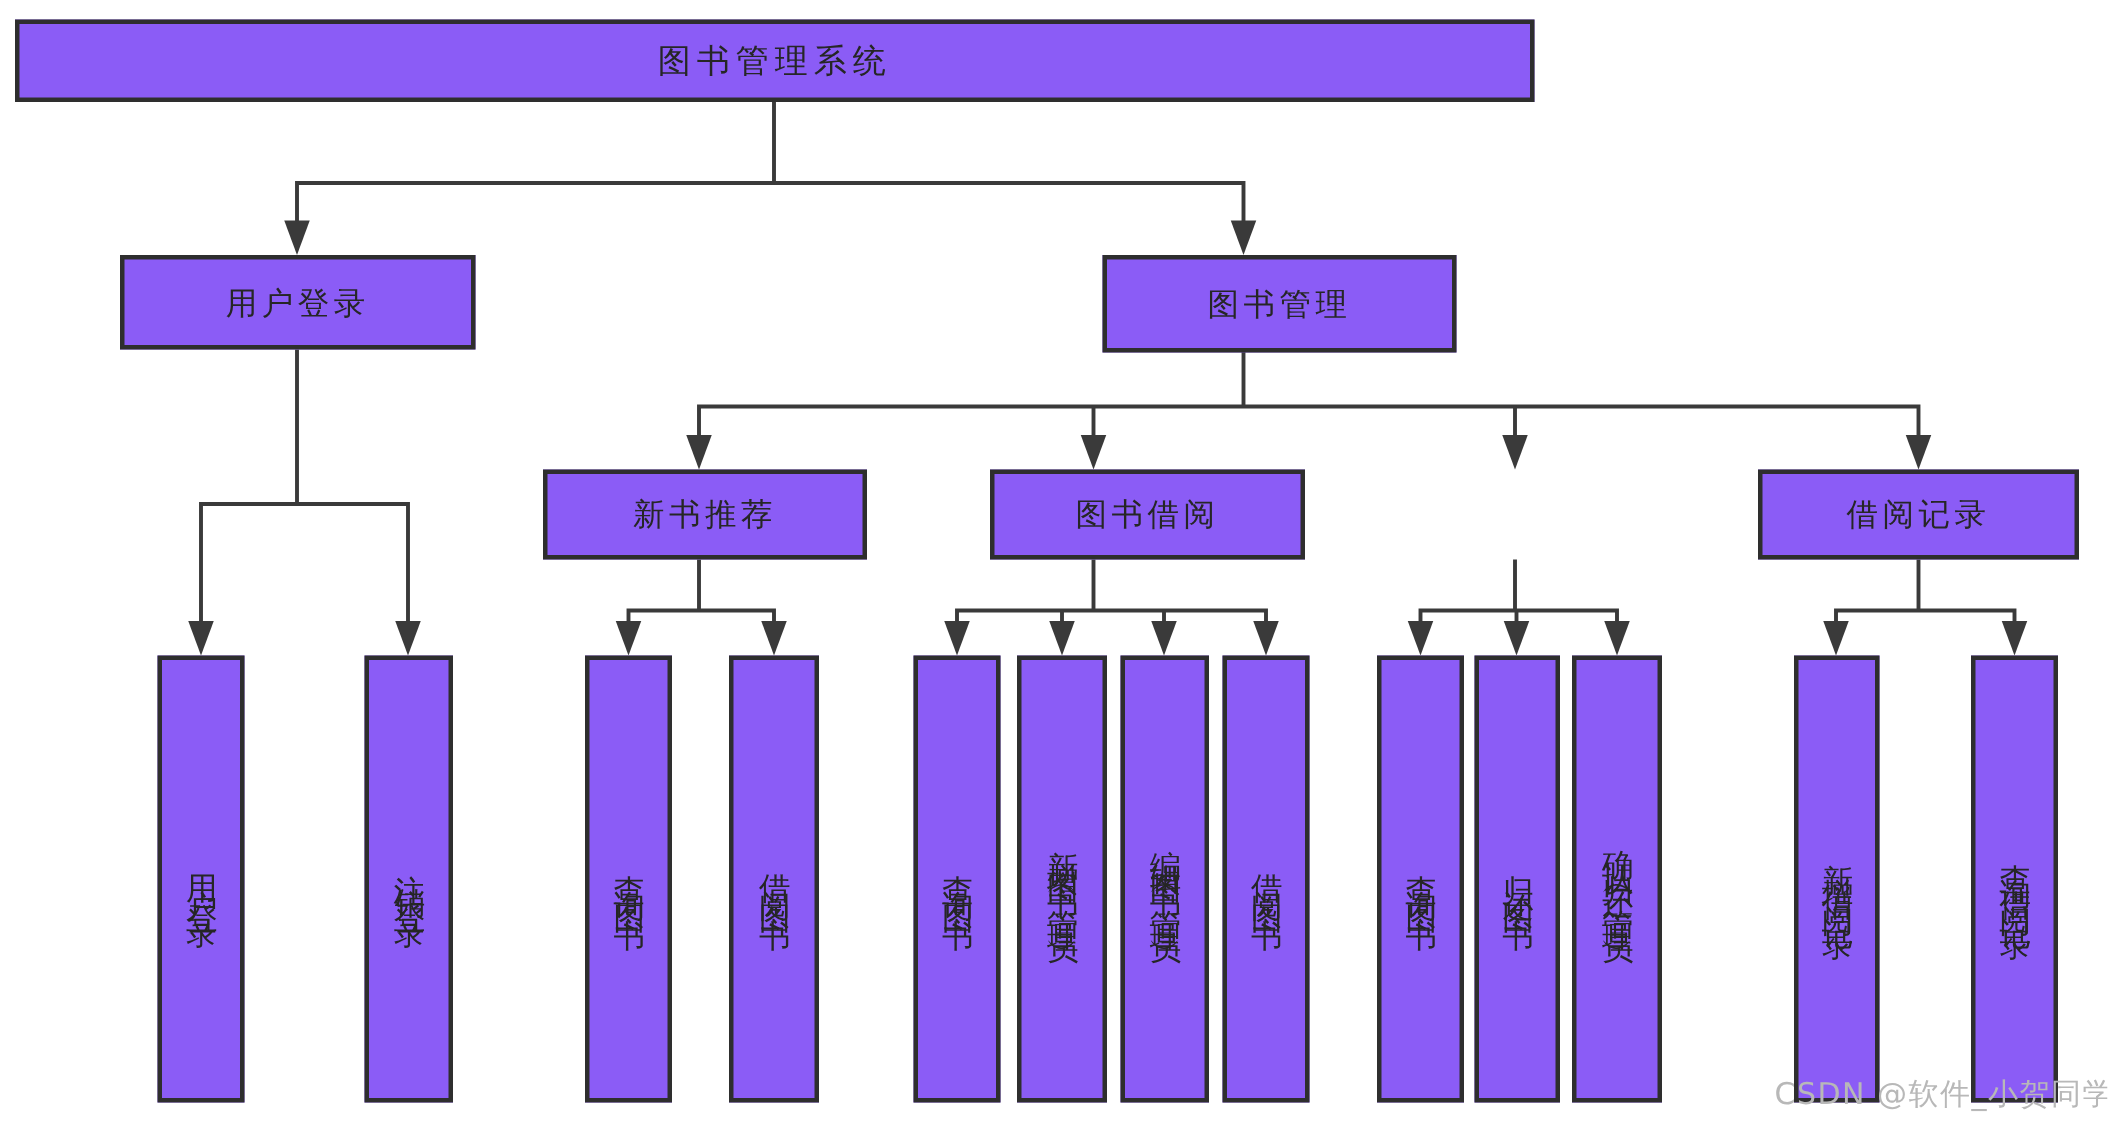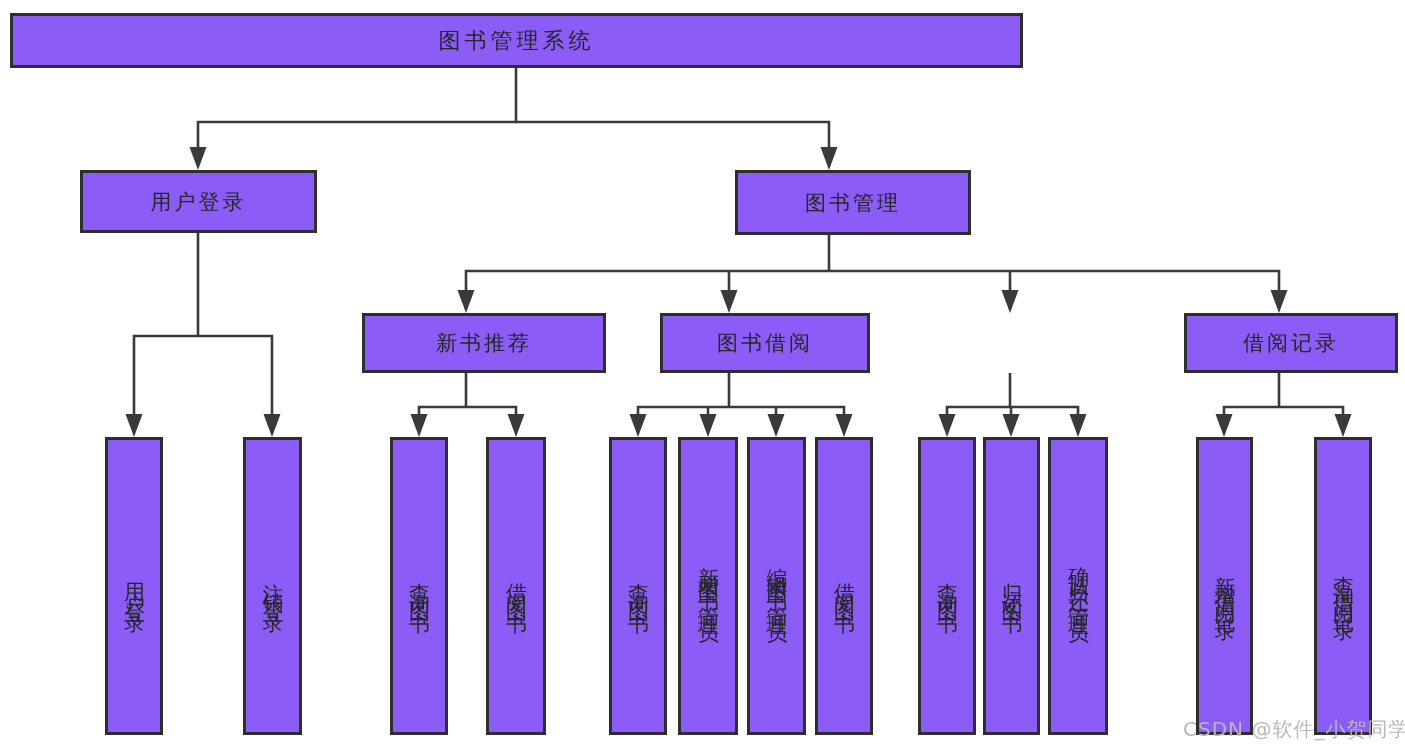--- a/index.html
+++ b/index.html
@@ -99,23 +99,23 @@
       <polygon points="1215.5,414 1232.5,414 1224,437"></polygon>
       <polygon points="1334.5,414 1351.5,414 1343,437"></polygon>
     </g>
   </svg>
 
   <div class="node h-node title-node" style="left:10px; top:13px; width:1013px; height:55px;">图书管理系统</div>
 
   <div class="node h-node" style="left:80px; top:170px; width:237px; height:63px;">用户登录</div>
   <div class="node h-node" style="left:711px; top:170px; width:236px; height:65px;margin-left:24px;">图书管理</div>
 
-  <div class="node h-node" style="left:362px; top:313px; width:244px; height:60px;">新书推荐</div>
+  <div class="node h-node" style="left:362px; top:313px; width:216px; height:60px;">新书推荐</div>
   <div class="node h-node" style="left:660px; top:313px; width:210px; height:60px;">图书借阅</div>
-  <div class="node h-node" style="left:1172px; top:313px; width:214px; height:60px;margin-left:12px;">借阅记录</div>
+  <div class="node h-node" style="left:1172px; top:313px; width:214px; height:60px;">借阅记录</div>
 
   <div class="node v-node sp4" style="left:105px; top:437px; width:58px; height:298px;">用户登录</div>
   <div class="node v-node sp4" style="left:243px; top:437px; width:59px; height:298px;">注销登录</div>
 
   <div class="node v-node sp4" style="left:390px; top:437px; width:58px; height:298px;">查询图书</div>
   <div class="node v-node sp4" style="left:486px; top:437px; width:60px; height:298px;">借阅图书</div>
 
   <div class="node v-node sp4" style="left:609px; top:437px; width:58px; height:298px;">查询图书</div>
   <div class="node v-node sp9" style="left:678px; top:437px; width:60px; height:298px;">新增图书（管理员）</div>
   <div class="node v-node sp9" style="left:747px; top:437px; width:59px; height:298px;">编辑图书（管理员）</div>

